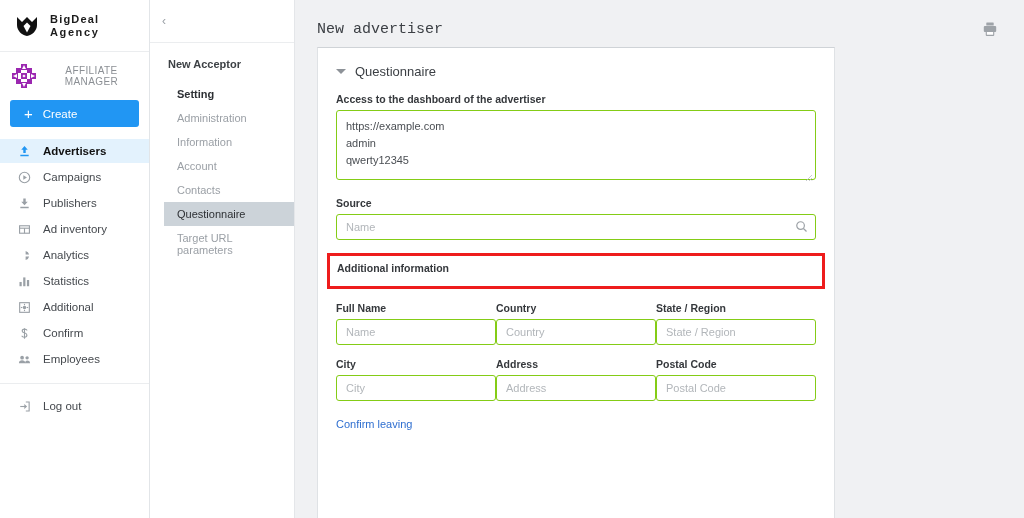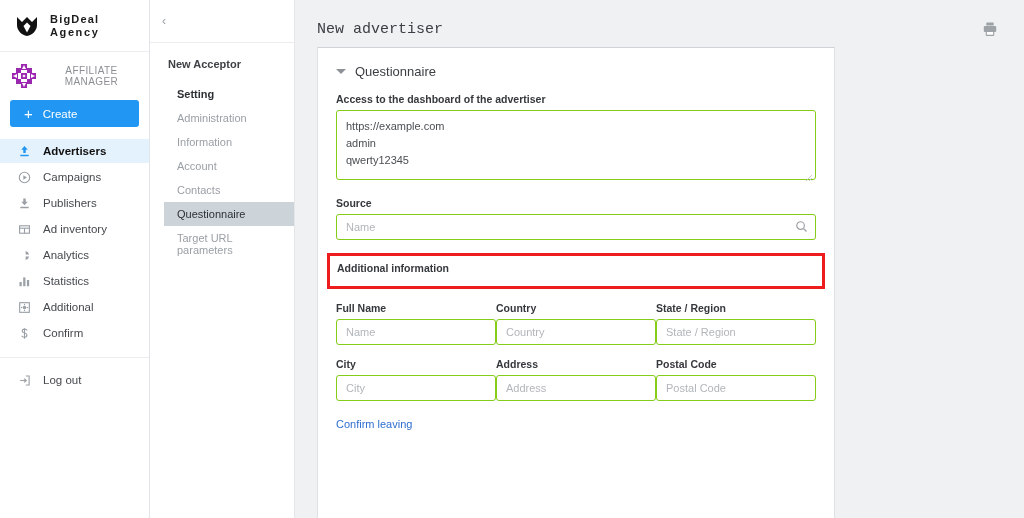--- a/index.html
+++ b/index.html
@@ -272,20 +272,31 @@
       <div class="nav-item">
         <span class="nav-ico">
           <svg viewBox="0 0 14 14" width="13" height="13" fill="none" stroke="currentColor" stroke-width="1.2">
             <line x1="7" y1="1.4" x2="7" y2="12.6"></line>
             <path d="M9.6 3.9 C9.6 2.8 8.4 2.3 7 2.3 C5.6 2.3 4.5 2.9 4.5 4.2 C4.5 6.9 9.6 5.6 9.6 8.7 C9.6 10.2 8.4 11 7 11 C5.5 11 4.3 10.4 4.3 9.3"></path>
           </svg>
         </span>
         <span>Confirm</span>
       </div>
 
+      <div class="nav-item">
+        <span class="nav-ico">
+          <svg viewBox="0 0 14 14" width="13" height="13" fill="currentColor">
+            <circle cx="4.4" cy="5" r="2"></circle>
+              <circle cx="9.8" cy="5.2" r="1.8"></circle>
+            <path d="M1 11 C1 8.8 2.5 7.9 4.4 7.9 C6.3 7.9 7.8 8.8 7.8 11 Z"></path>
+            <path d="M7.6 11 C7.6 9.1 8.6 8.2 9.9 8.2 C11.3 8.2 13 9 13 11 Z"></path>
+          </svg>
+        </span>
+        <span>Employees</span>
+      </div>
 
       <div class="nav-sep"></div>
 
       <div class="nav-item">
         <span class="nav-ico">
           <svg viewBox="0 0 14 14" width="13" height="13" fill="none" stroke="currentColor" stroke-width="1.2">
             <path d="M8.4 2.2 H12 V11.8 H8.4"></path>
             <line x1="2.4" y1="7" x2="8.8" y2="7"></line>
               <polyline points="6.7,4.9 8.9,7 6.7,9.1"></polyline>
           </svg>

